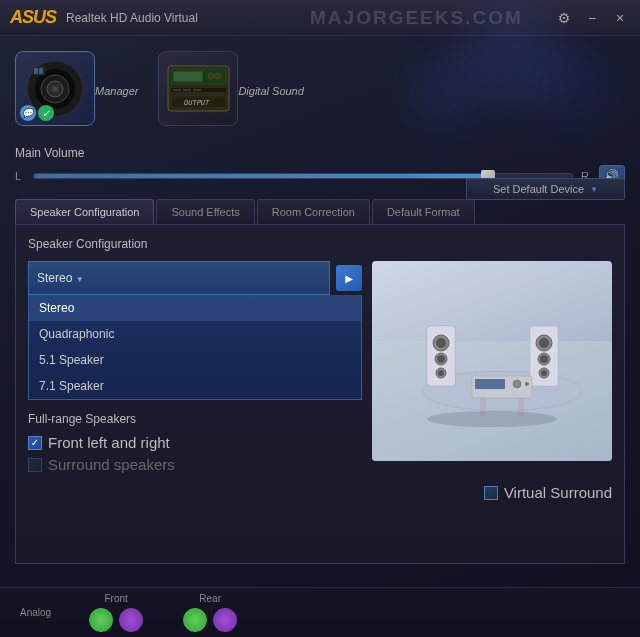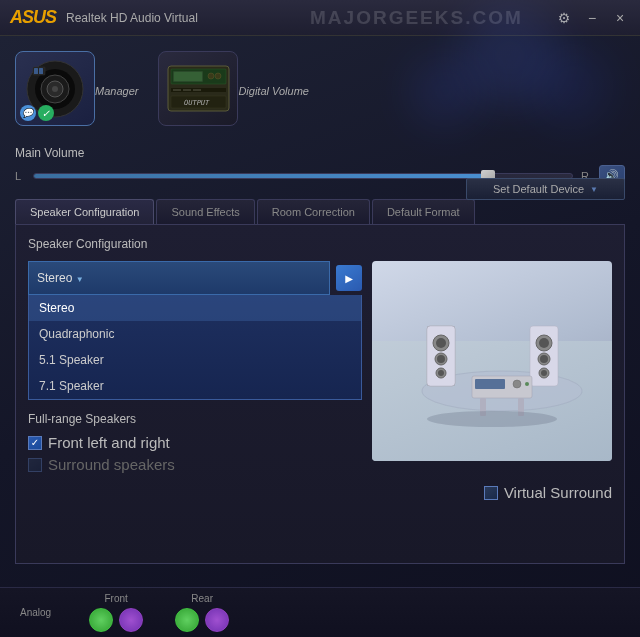--- a/index.html
+++ b/index.html
@@ -433,21 +433,21 @@
       border: 1px solid #9040c0;
     }
     .analog-label {
       color: #888;
       font-size: 10px;
       margin-right: 8px;
     }
     .bottom-groups-wrap {
       display: flex;
       align-items: flex-end;
-      gap: 32px;
+      gap: 40px;
     }
   </style>
 </head>
 <body>
 
 <div class="title-bar">
   <span class="title-bar-logo">ASUS</span>
   <span class="title-bar-title">Realtek HD Audio Virtual</span>
   <span class="title-bar-watermark">MAJORGEEKS.COM</span>
   <div class="title-bar-controls">
@@ -499,21 +499,21 @@
 
           <rect x="5" y="27" width="55" height="4" rx="0.5" fill="#1a1a0a"></rect>
           <rect x="7" y="28" width="8" height="2" fill="#3a3a2a"></rect>
           <rect x="17" y="28" width="8" height="2" fill="#3a3a2a"></rect>
           <rect x="27" y="28" width="8" height="2" fill="#3a3a2a"></rect>
 
           <rect x="5" y="35" width="55" height="12" rx="1" fill="#222211" stroke="#3a3a22" stroke-width="0.5"></rect>
           <text x="18" y="44" font-size="7" fill="#aaa" font-family="monospace">OUTPUT</text>
         </svg>
       </div>
-      <span class="device-label">Digital Volume</span>
+      <span class="device-label">Digital Sound</span>
     </div>
   </div>
 
   <div class="volume-section">
     <div class="volume-label">Main Volume</div>
     <div class="volume-row">
       <span class="vol-side">L</span>
       <div class="slider-track">
         <div class="slider-fill"></div>
         <div class="slider-thumb"></div>

